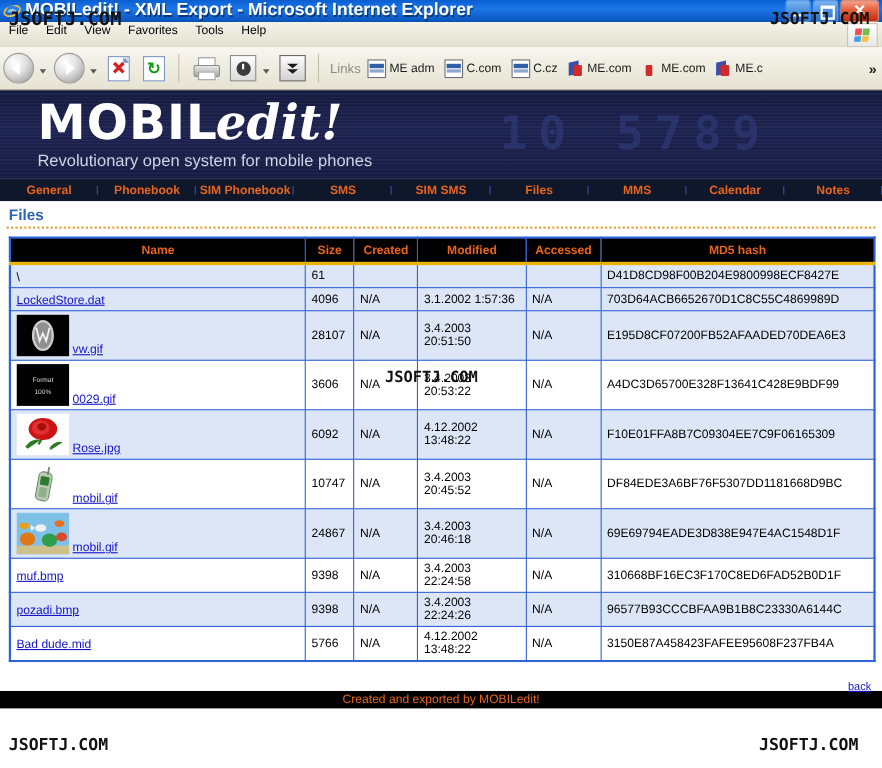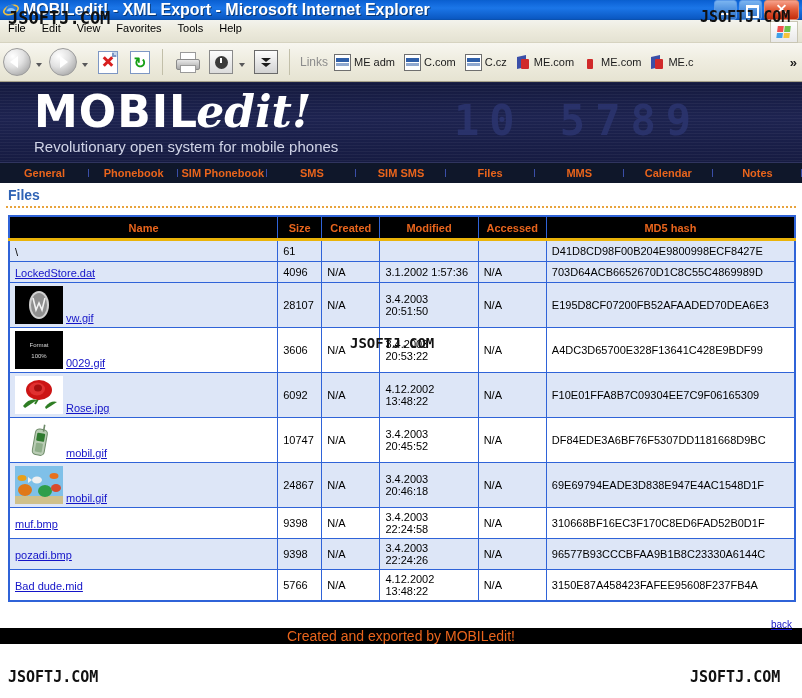--- a/index.html
+++ b/index.html
@@ -194,21 +194,21 @@
   .flink{color:#1414c8;text-decoration:underline;font-size:11px;white-space:nowrap;}
   .root{color:#000;font-size:11px;}
   .thumb{width:48px;height:38px;flex:0 0 auto;display:block;}
   .mdate{line-height:12px;}
 
   .footer-area{background:#ffffff;height:26px;position:relative;}
   .backlink{
     position:absolute;right:10px;top:17px;font-size:10px;color:#1414c8;text-decoration:underline;
   }
   .blackfoot{
-    height:16px;background:#000000;color:#e8641c;font-size:14px;
+    height:16px;background:#000000;color:#e8641c;font-size:11px;
     display:flex;align-items:center;justify-content:center;font-weight:normal;
   }
 
   
   .wm{
     position:absolute;font-family:"DejaVu Sans Mono",monospace;font-weight:bold;
     color:#111;pointer-events:none;white-space:nowrap;
   }
   .wm.w1{left:8px;top:8px;font-size:17px;}
   .wm.w2{left:700px;top:8px;font-size:15px;}

